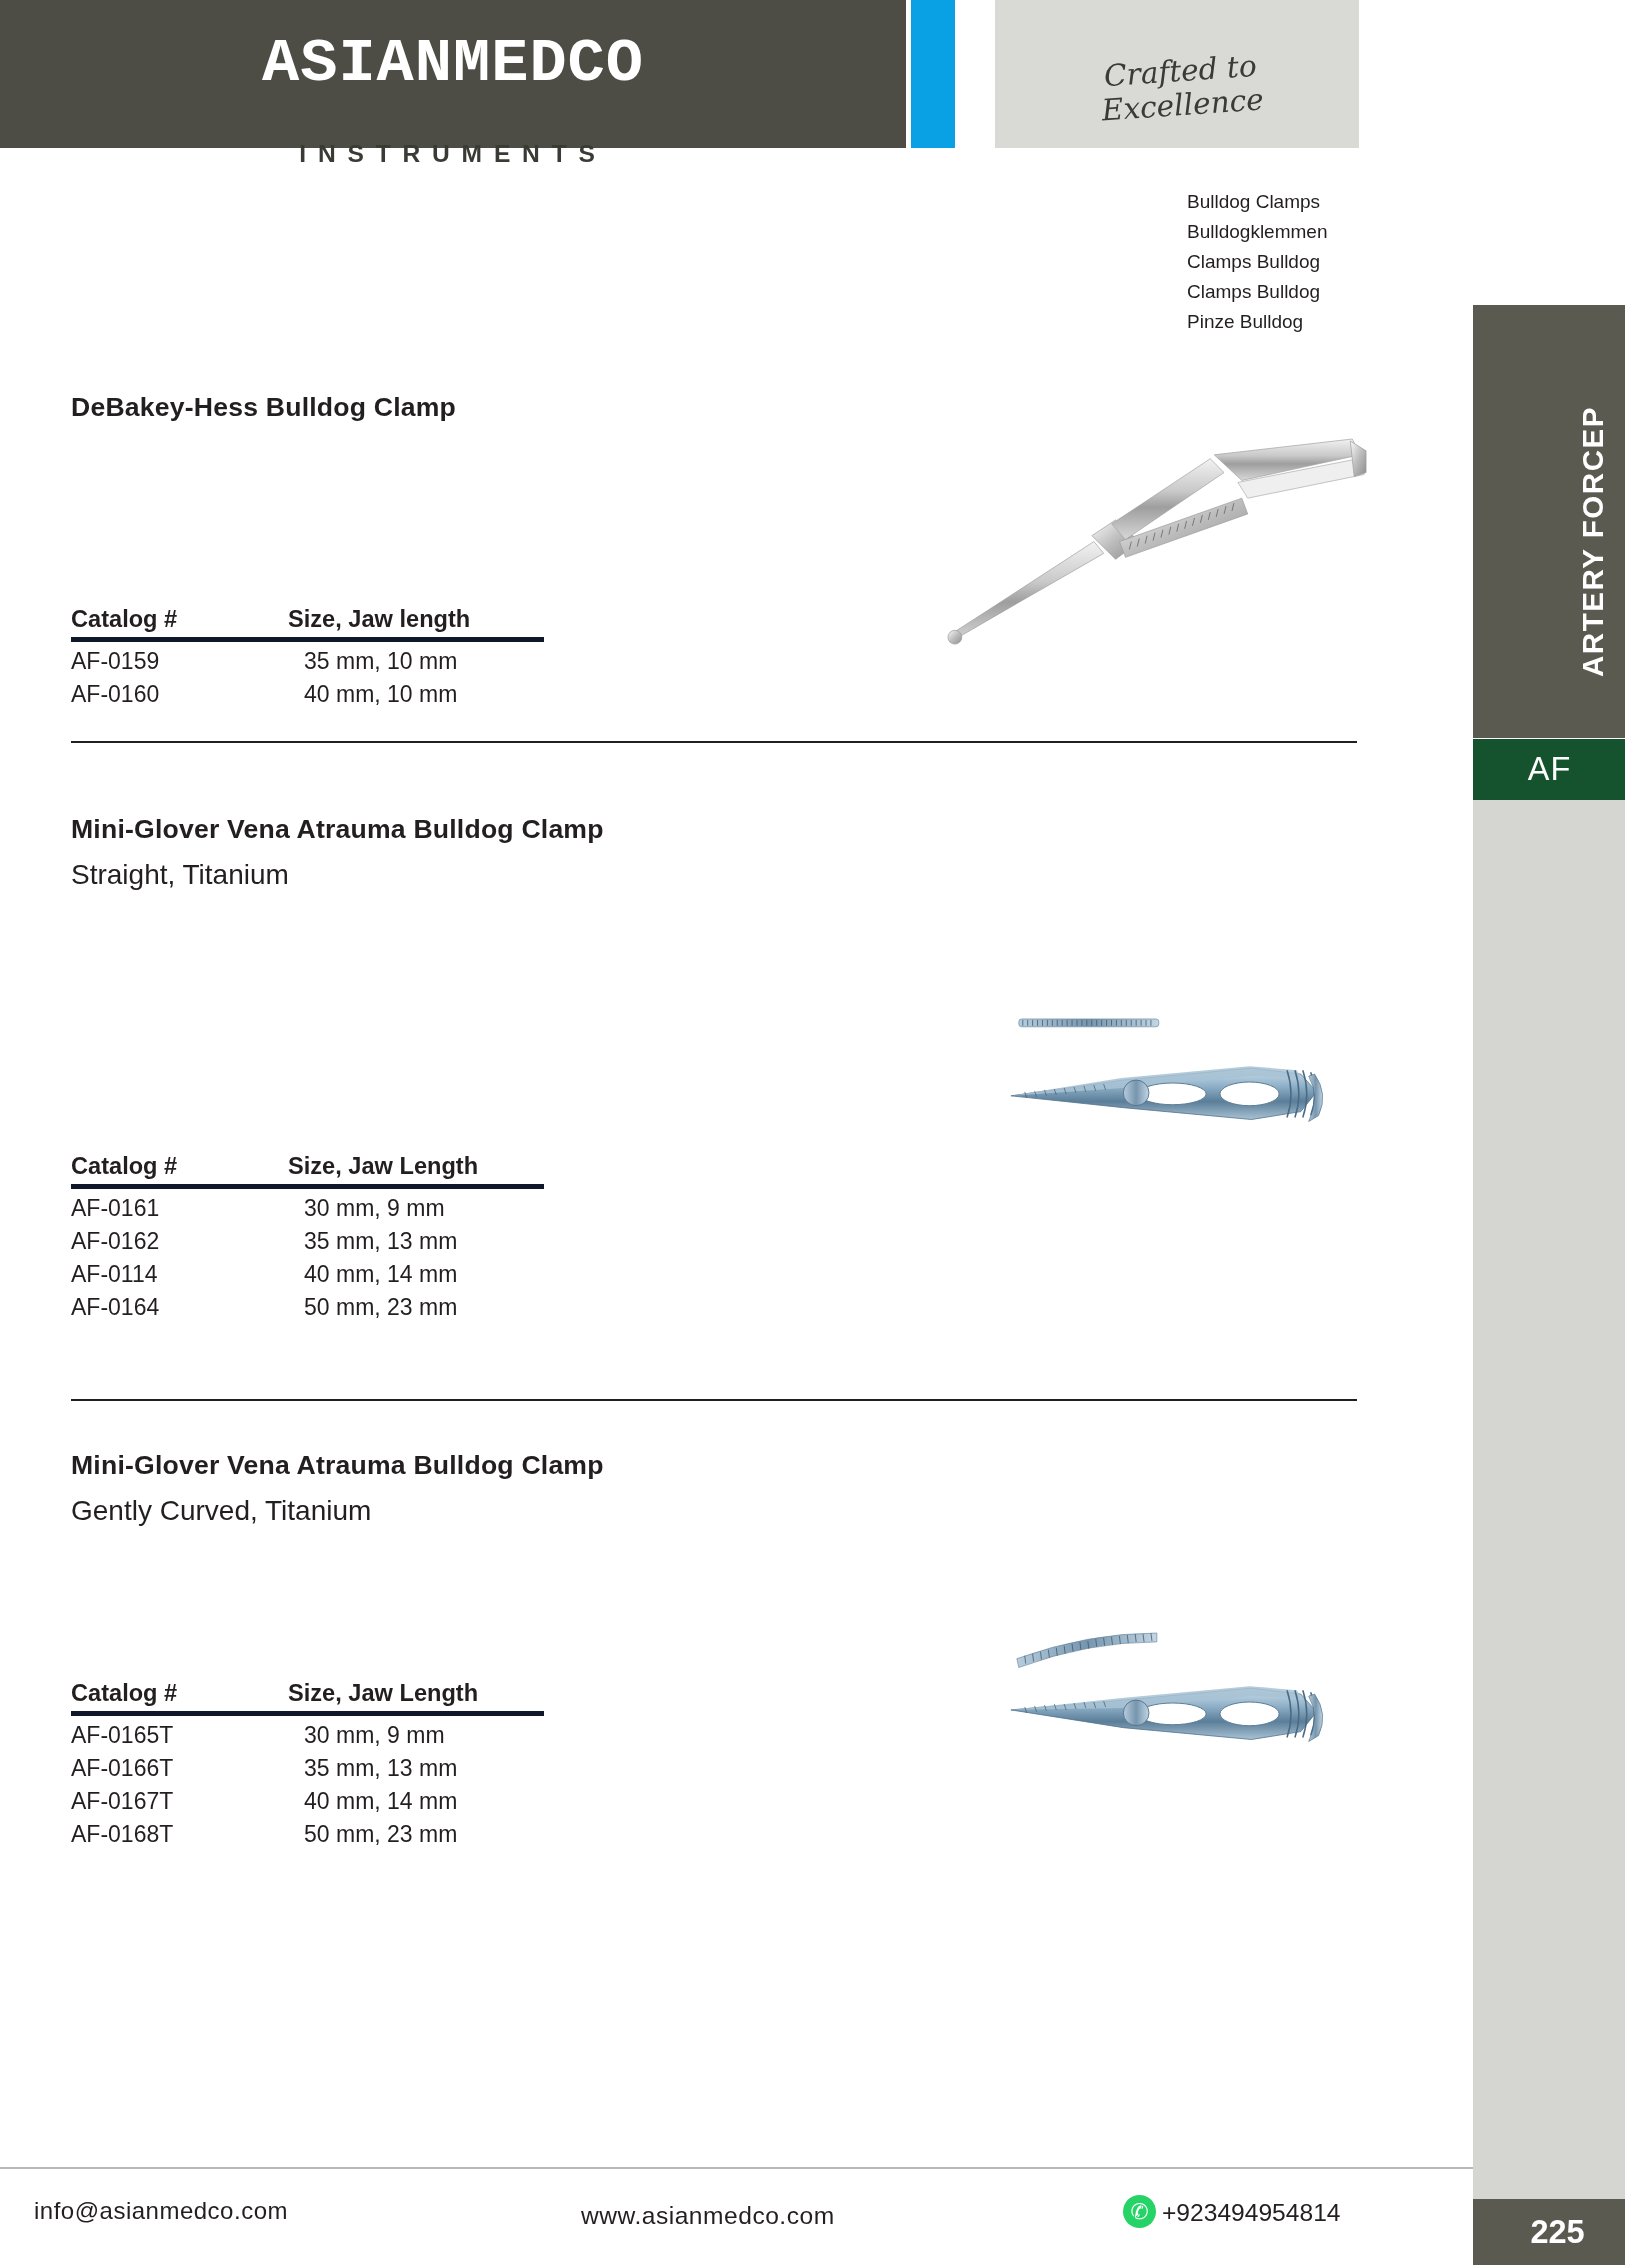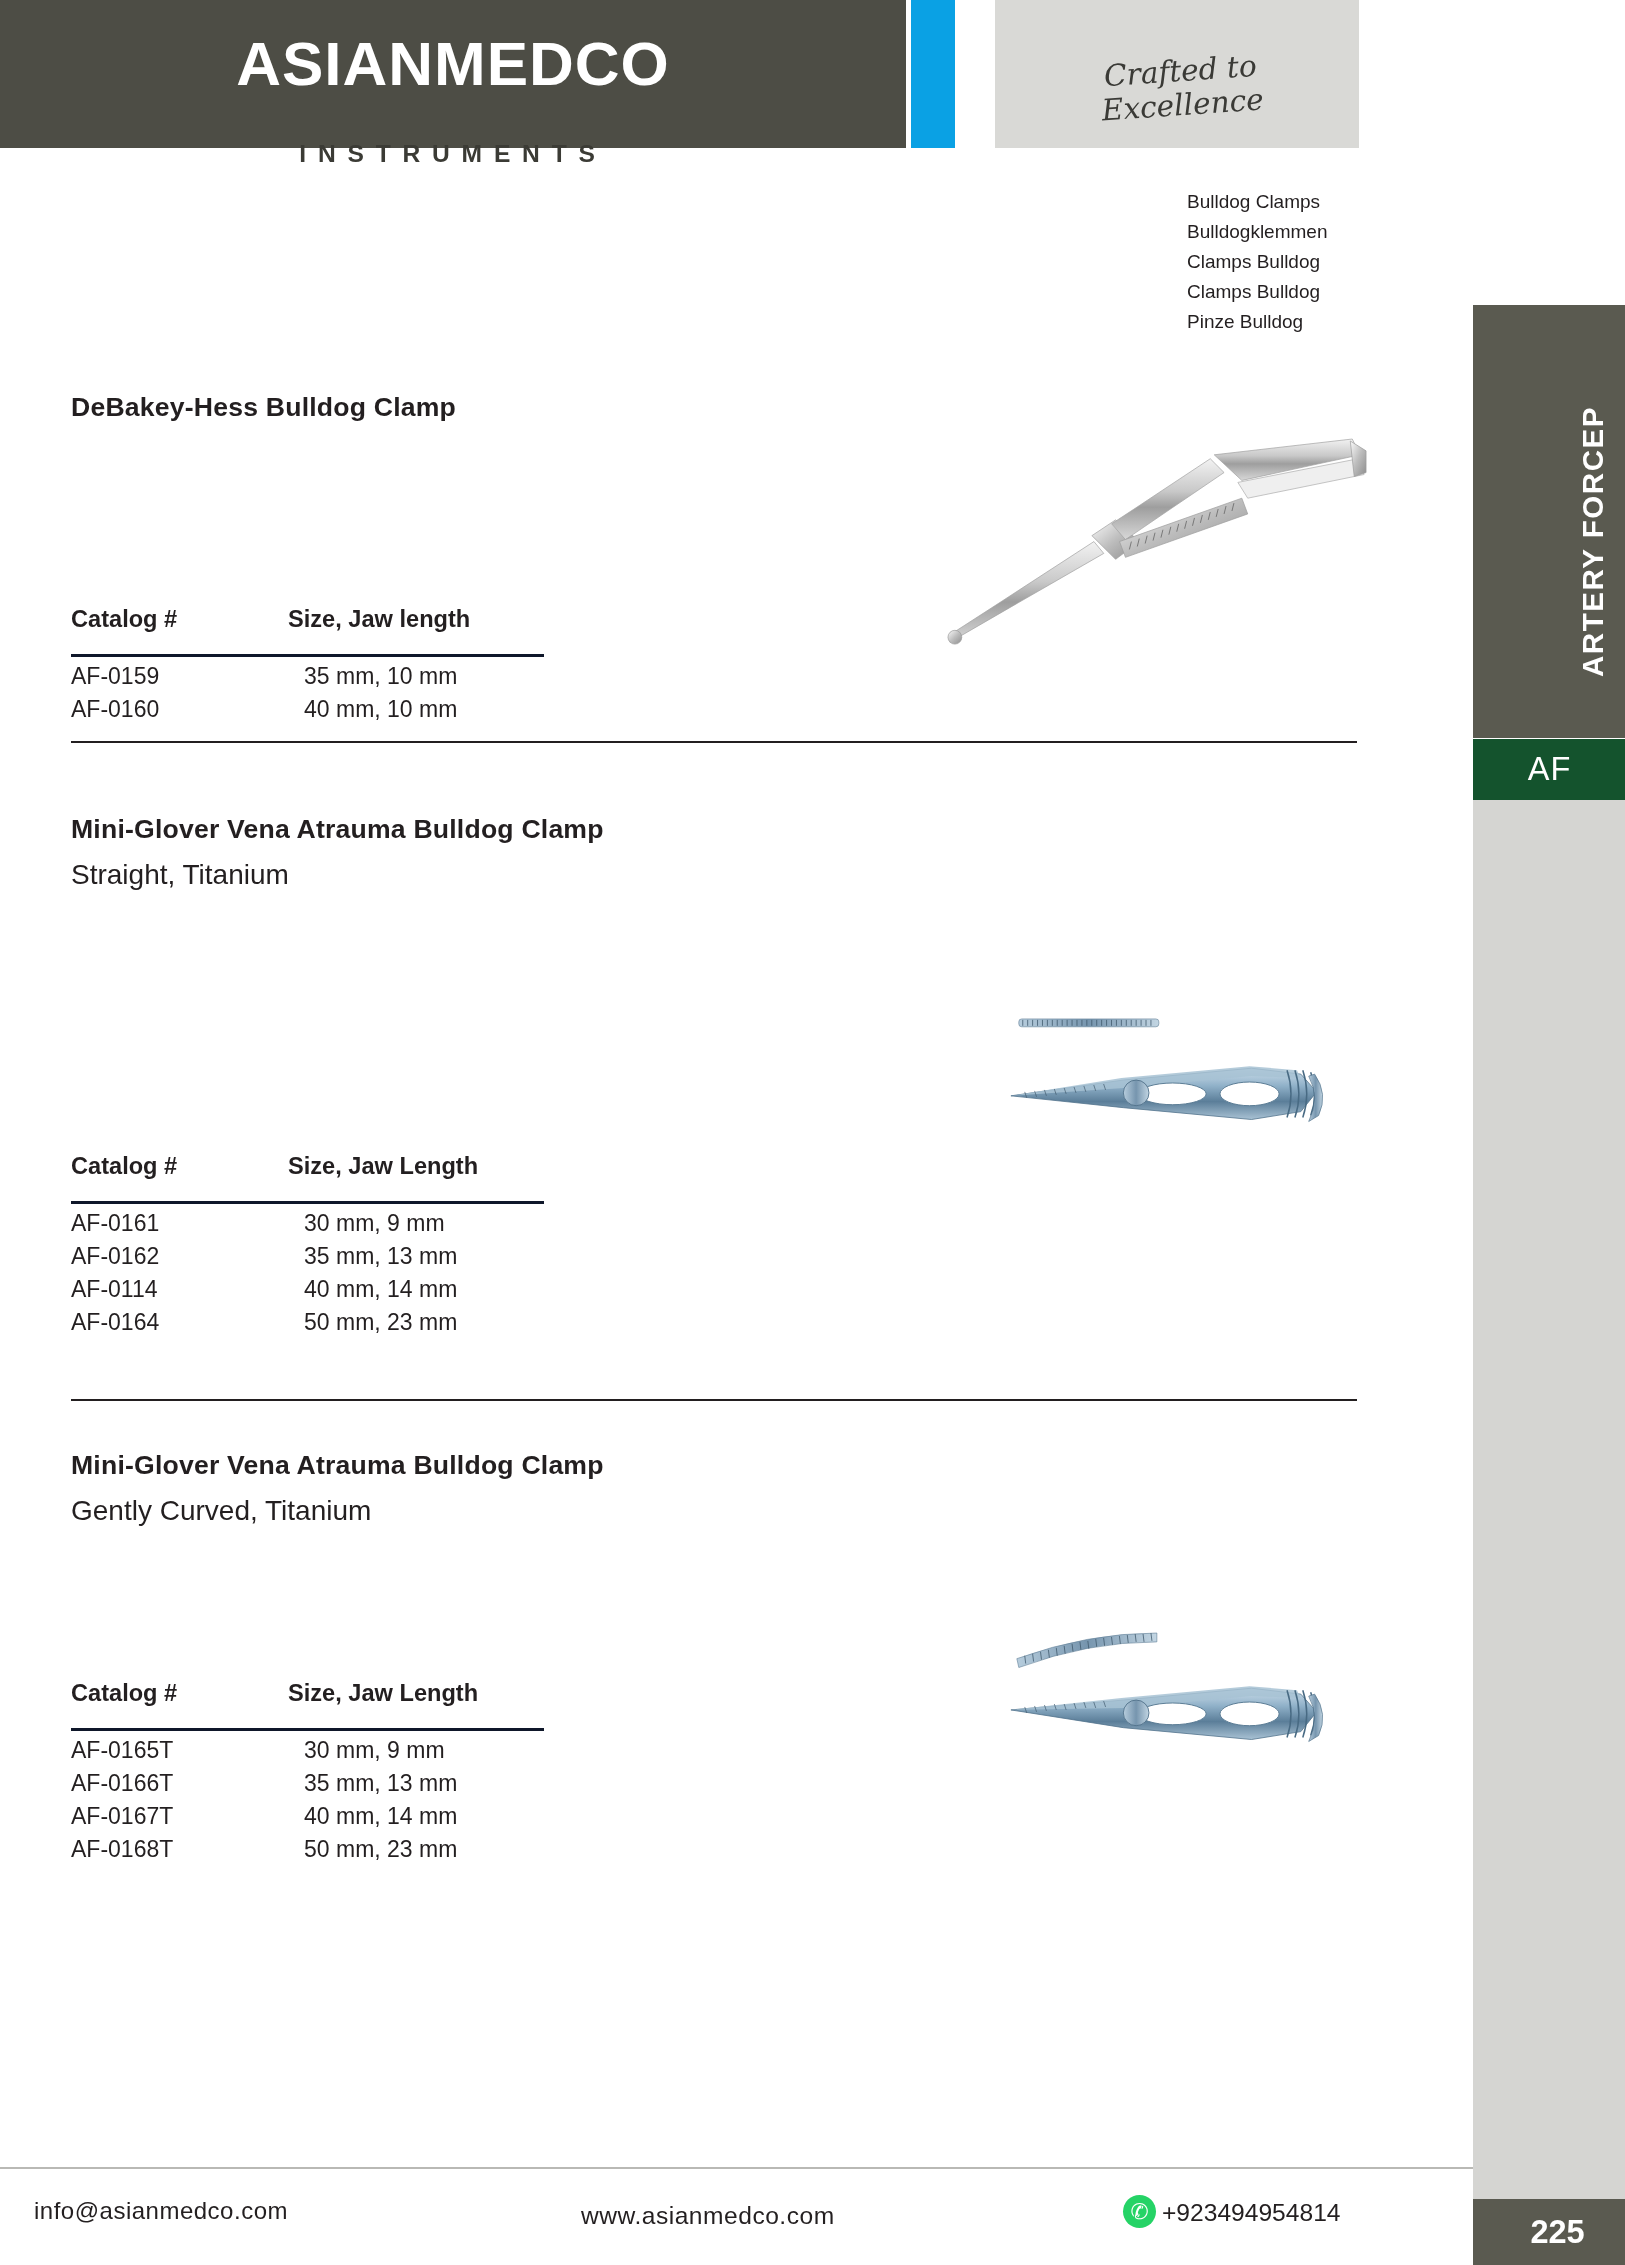--- a/index.html
+++ b/index.html
@@ -30,21 +30,21 @@
   .brand-name {
     position: absolute;
     top: 27.6px;
     left: 0;
     width: 906px;
     text-align: center;
     color: #ffffff;
     font-size: 62px;
     font-weight: bold;
     letter-spacing: 1px;
-    font-family: Liberation Sans, sans-serif;
+    font-family: Liberation Mono, monospace;
   }
   .brand-sub {
     position: absolute;
     top: 140px;
     left: 0;
     width: 906px;
     text-align: center;
     color: #3b3b35;
     font-size: 24.6px;
     font-weight: bold;
@@ -145,22 +145,22 @@
   }
   .section-sub {
     position: absolute;
     font-size: 28px;
     color: #231f20;
   }
 
   .tbl { position: absolute; }
   .tbl .hdr {
     display: flex;
-    border-bottom: 3px solid #0f172a;
-    padding-bottom: 21px;
+    border-bottom: 5px solid #0f172a;
+    padding-bottom: 4px;
   }
   .tbl .hdr .c1, .tbl .row .c1 { width: 217px; }
   .tbl .hdr .c1, .tbl .hdr .c2 {
     font-size: 23.6px;
     font-weight: bold;
     color: #231f20;
   }
   .tbl .row {
     display: flex;
     padding-top: 5.9px;

